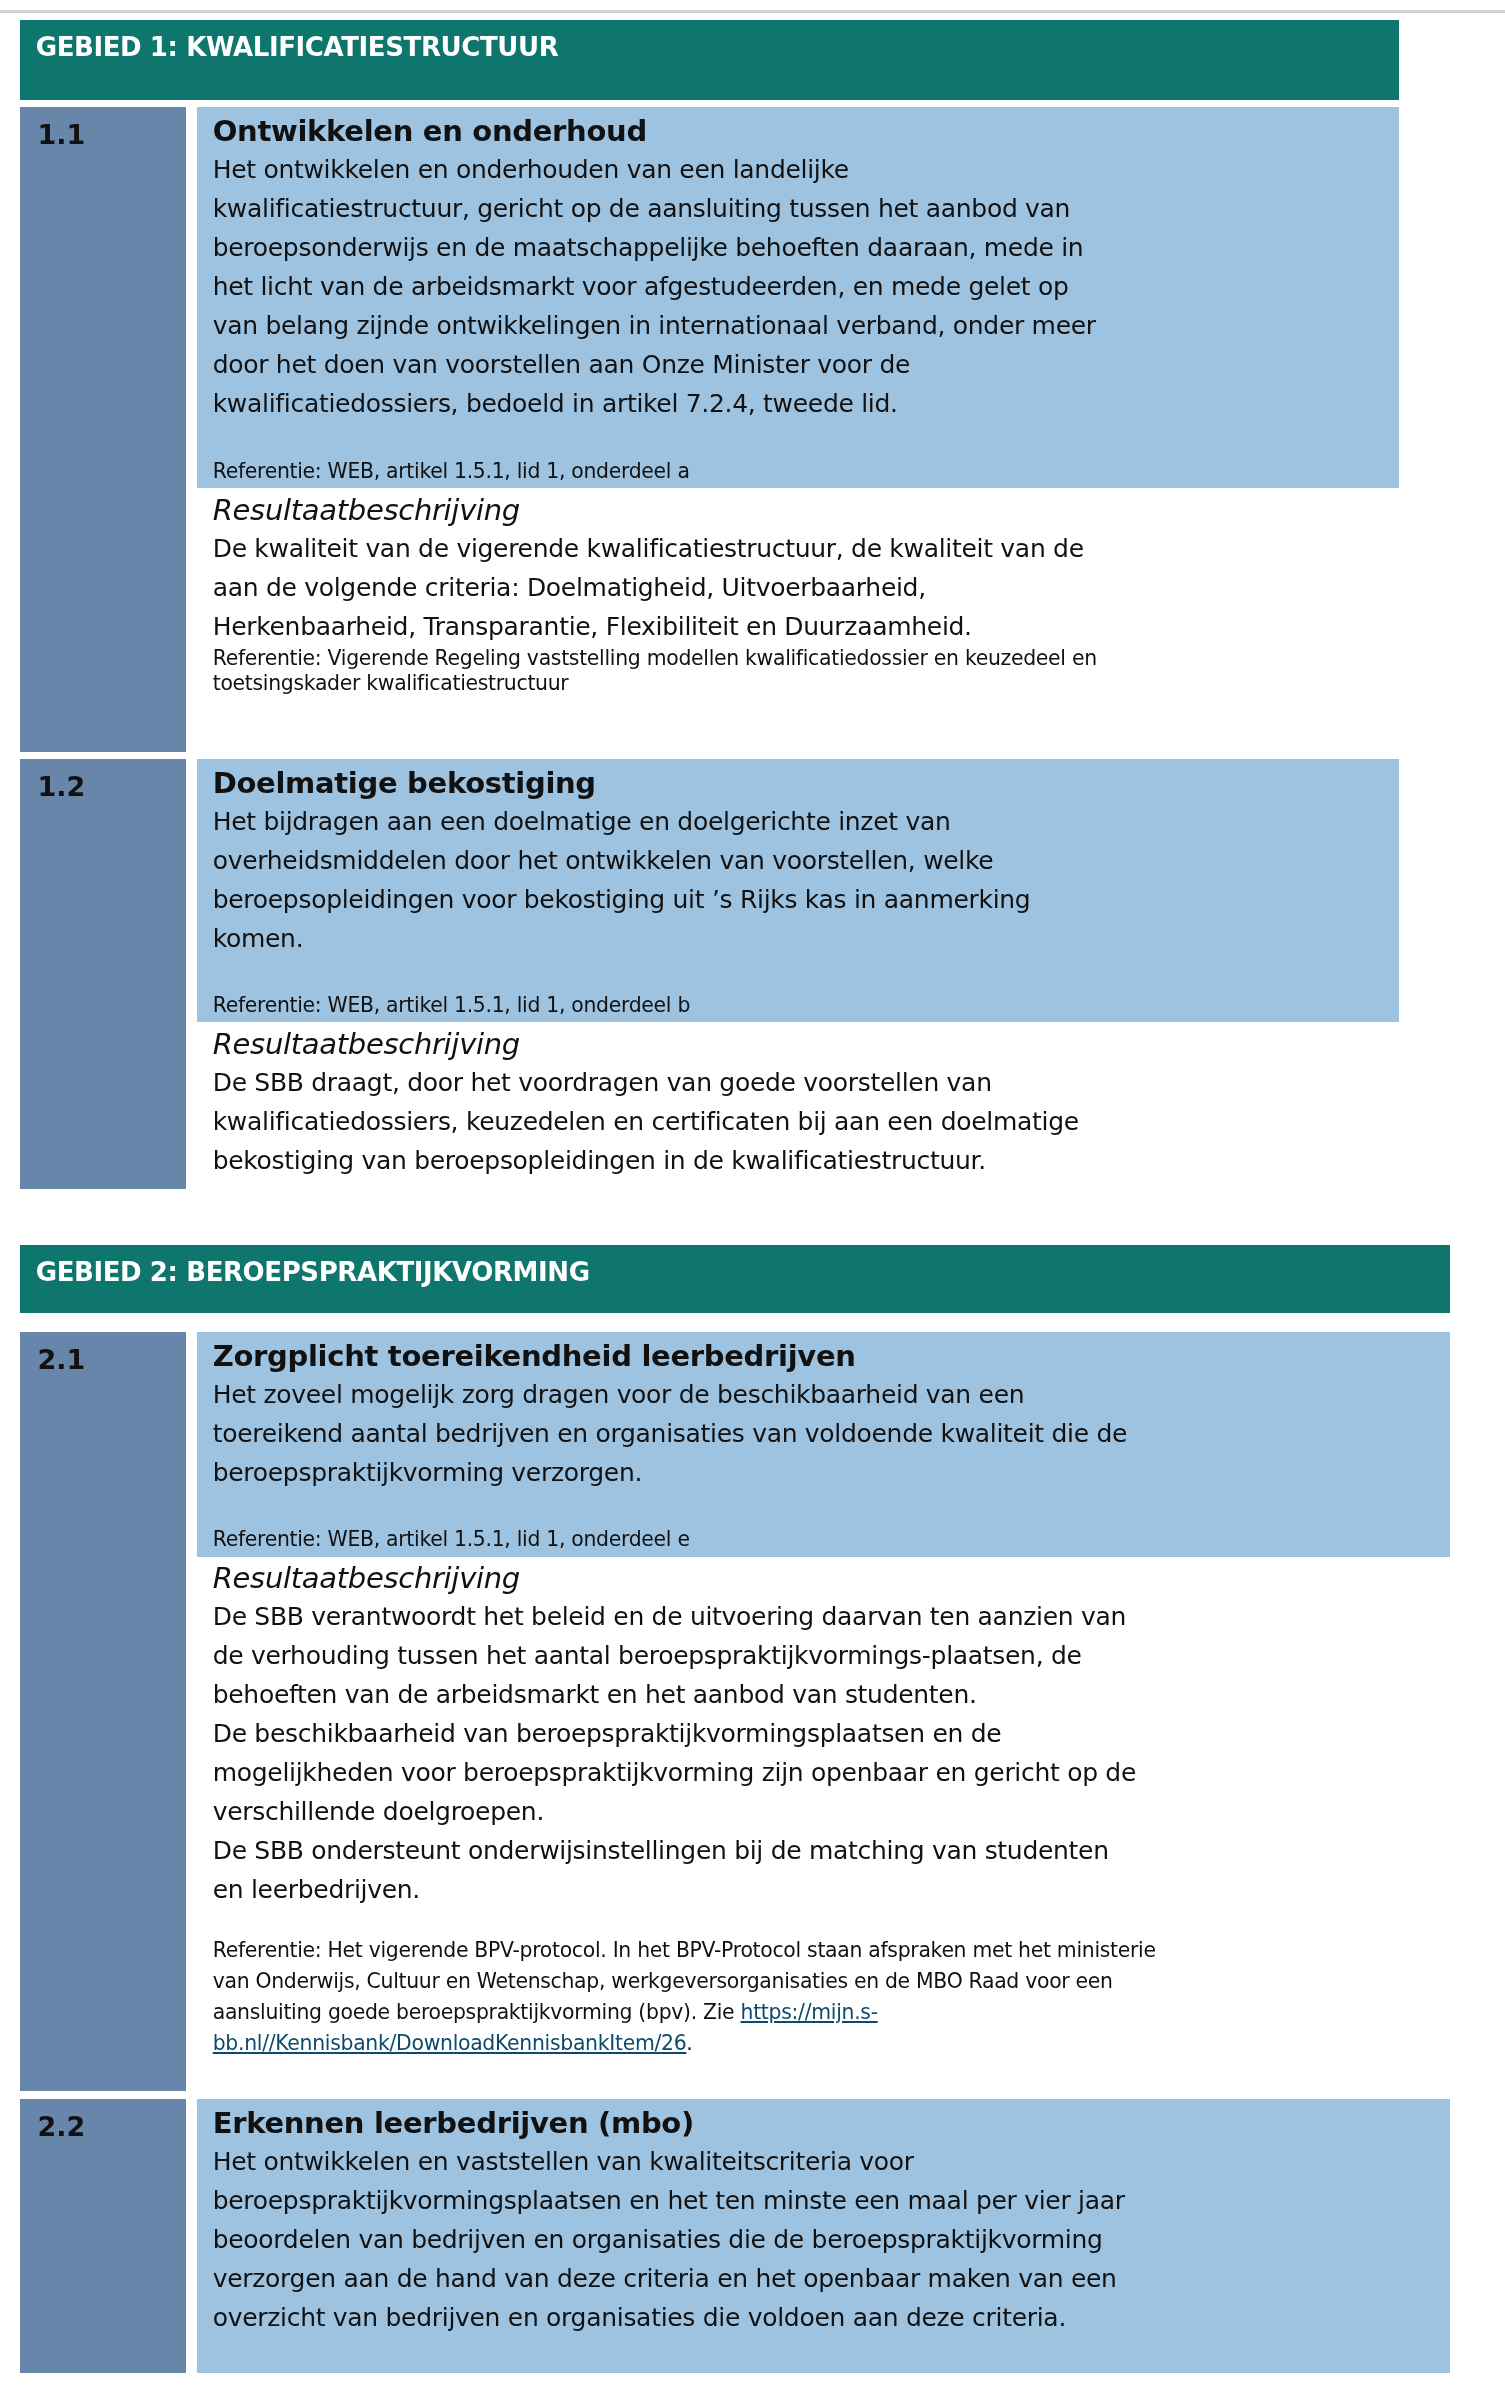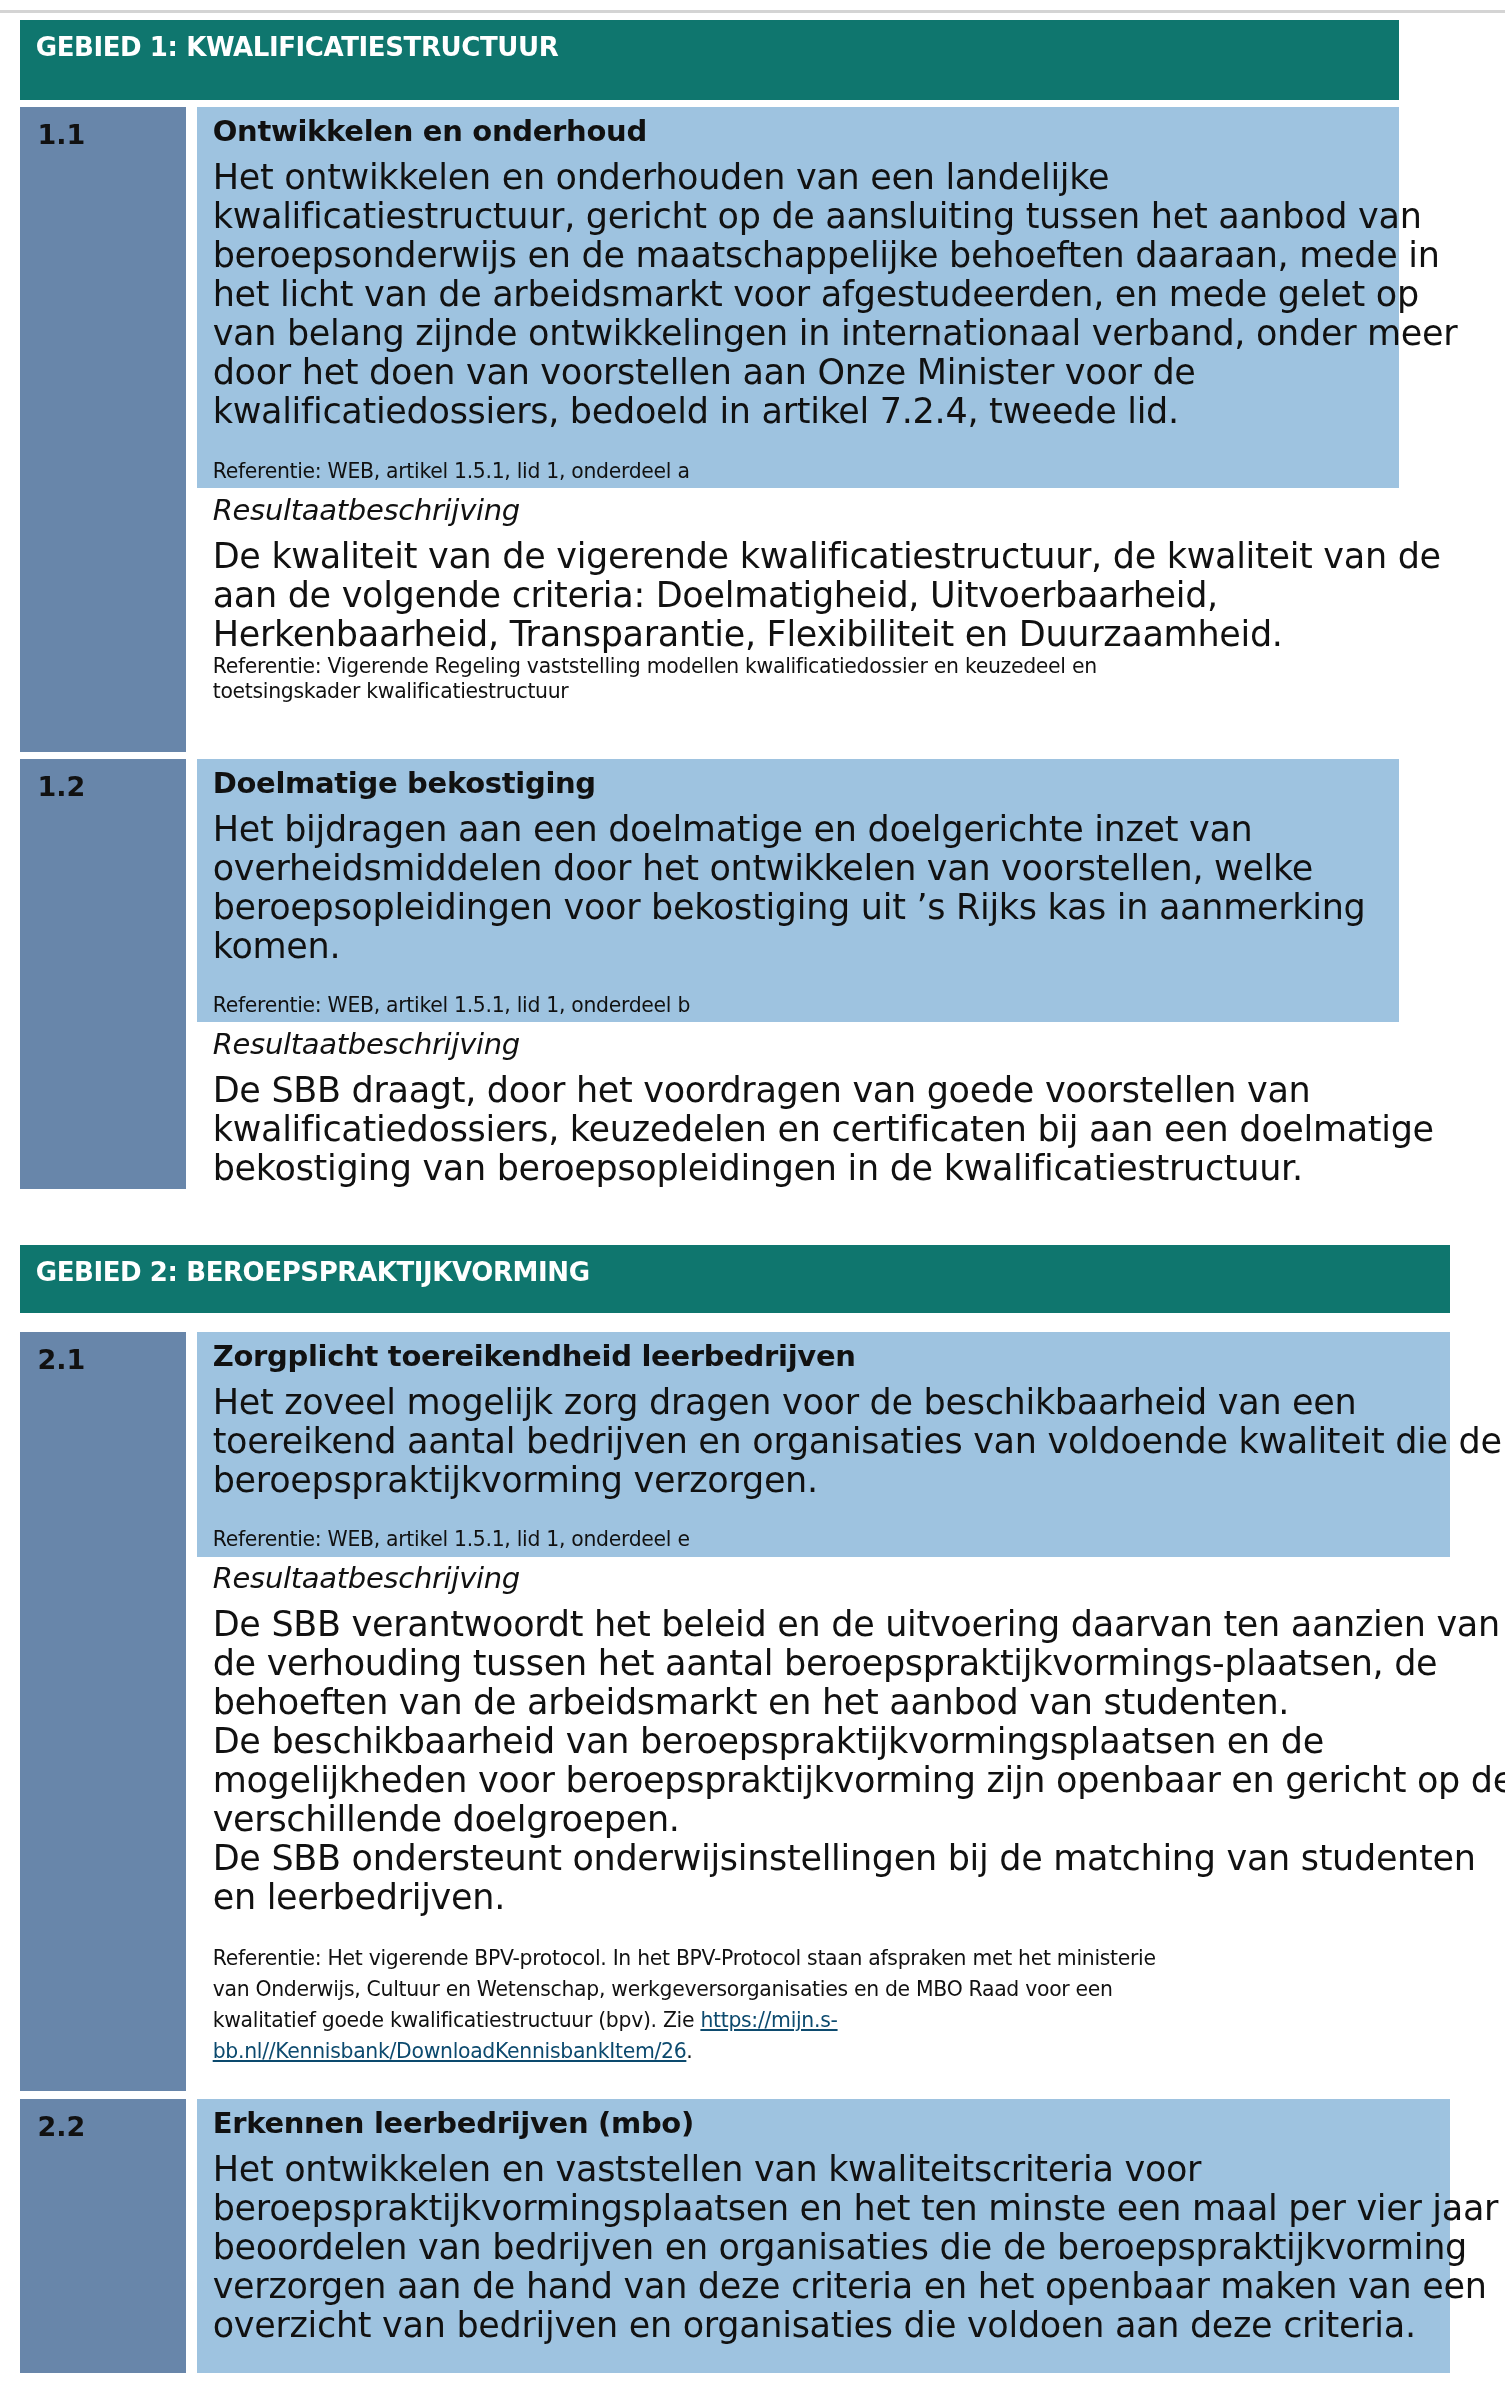--- a/index.html
+++ b/index.html
@@ -8,21 +8,21 @@
   .topline { position: absolute; left: 0; top: 10.2px; width: 1505px; height: 2.5px; background: #d4d4d4; }
   .gebied { position: absolute; left: 20.4px; }
   .g-header { background: #0f766e; color: #fff; font-weight: bold; font-size: 26px;
               letter-spacing: -0.4px; padding: 12px 0 0 15.3px; box-sizing: border-box; height: 80px; }
   .row { position: absolute; left: 0; }
   .num { position: absolute; left: 0; top: 0; width: 166px; background: #6886aa;
          font-weight: bold; font-size: 27px; box-sizing: border-box; padding: 12px 0 0 17px; color: #111; }
   .content { position: absolute; left: 177px; top: 0; right: 0; }
   .blue { background: #9ec3e0; padding: 5.1px 0 0 15.3px; box-sizing: border-box; position: relative; }
   .title { font-weight: bold; font-size: 29px; line-height: 38px; letter-spacing: -0.3px; white-space: nowrap; }
-  .body { font-size: 35px; line-height: 39px; letter-spacing: -0.3px; margin-top: 8px; }
+  .body { font-size: 25px; line-height: 39px; letter-spacing: -0.3px; }
   .line { white-space: nowrap; display: block; }
   .ref { font-size: 20.4px; line-height: 31px; letter-spacing: -0.3px; white-space: nowrap; }
   .ref-abs { position: absolute; left: 15.3px; bottom: 1.7px; text-align: center; }
   .res { padding: 3.4px 0 0 15.3px; }
   .res-label { font-style: italic; font-size: 29px; line-height: 37px; letter-spacing: -0.3px; }
   .res-ref .line { font-size: 20.4px; line-height: 31px; }
   a.link { color: #0c4a6e; text-decoration: underline; }
 </style>
 </head>
 <body>
@@ -111,21 +111,21 @@
           <span class="line">behoeften van de arbeidsmarkt en het aanbod van studenten.</span>
           <span class="line">De beschikbaarheid van beroepspraktijkvormingsplaatsen en de</span>
           <span class="line">mogelijkheden voor beroepspraktijkvorming zijn openbaar en gericht op de</span>
           <span class="line">verschillende doelgroepen.</span>
           <span class="line">De SBB ondersteunt onderwijsinstellingen bij de matching van studenten</span>
           <span class="line">en leerbedrijven.</span>
         </div>
         <div class="ref res-ref" style="margin-top:25.5px;">
           <span class="line" style="line-height:31px;">Referentie: Het vigerende BPV-protocol. In het BPV-Protocol staan afspraken met het ministerie</span>
           <span class="line" style="line-height:31px;">van Onderwijs, Cultuur en Wetenschap, werkgeversorganisaties en de MBO Raad voor een</span>
-          <span class="line" style="line-height:31px;"><span>kwalitatief goede kwalificatiestructuur (bpv). Zie </span><a class="link">https://mijn.s-</a></span>
+          <span class="line" style="line-height:31px;"><span>aansluiting goede beroepspraktijkvorming (bpv). Zie </span><a class="link">https://mijn.s-</a></span>
           <span class="line" style="line-height:31px;"><a class="link">bb.nl//Kennisbank/DownloadKennisbankItem/26</a><span>.</span></span>
         </div>
       </div>
     </div>
   </div>
 
   <div class="row" style="top:854px; width:1430px; height:274px;">
     <div class="num" style="height:274px;">2.2</div>
     <div class="content">
       <div class="blue" style="height:274px;">

